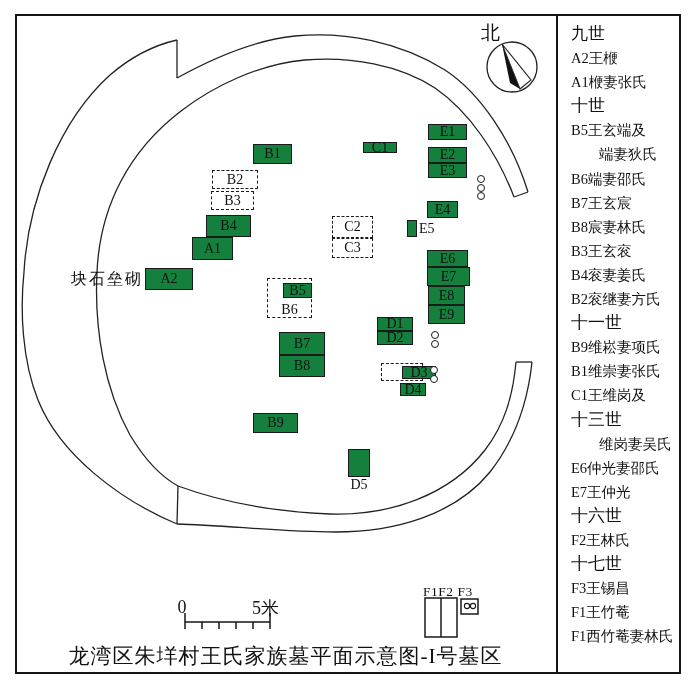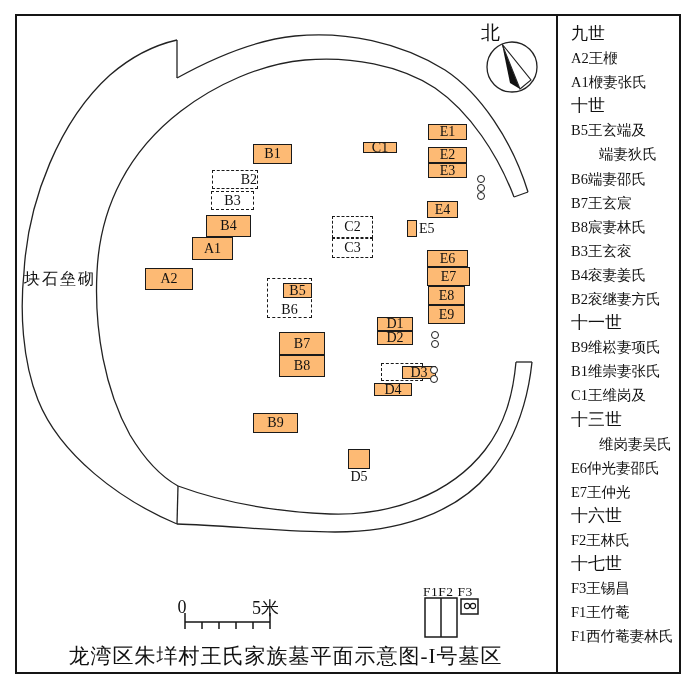--- a/index.html
+++ b/index.html
@@ -1,29 +1,29 @@
 <!DOCTYPE html>
 <html><head>
 <meta charset="utf-8">
 <style>
   html,body{margin:0;padding:0;background:#fff;}
   .stage{position:relative;width:700px;height:700px;background:#fff;overflow:hidden;
          font-family:"Liberation Serif","DejaVu Serif",serif;color:#111;}
   .frame{position:absolute;left:15px;top:14px;width:666px;height:660px;border:2px solid #151515;box-sizing:border-box;}
   .divider{position:absolute;left:556px;top:14px;width:1.5px;height:660px;background:#151515;}
   svg{position:absolute;left:0;top:0;overflow:visible;}
-  .wall-label{position:absolute;left:24px;top:269px;font-size:16px;letter-spacing:2px;white-space:nowrap;}
+  .wall-label{position:absolute;left:24px;top:269px;font-size:16px;letter-spacing:2px;white-space:nowrap;padding-left:47px;}
   .north-label{position:absolute;left:481px;top:20px;font-size:19px;}
   .map-title{position:absolute;left:15px;top:642px;width:541px;text-align:center;
              font-size:21px;letter-spacing:1px;white-space:nowrap;}
   .scale-zero{position:absolute;left:172px;top:597px;width:20px;text-align:center;font-size:18px;}
   .scale-five{position:absolute;left:252px;top:596px;font-size:18px;}
   .fgroup-label{position:absolute;left:423px;top:584px;font-size:13.5px;letter-spacing:.5px;white-space:nowrap;}
   
-  .tomb{position:absolute;box-sizing:border-box;border:1.5px solid #1a1a1a;background:#fdba74;
+  .tomb{position:absolute;box-sizing:border-box;border:1.5px solid #1a1a1a;background:#15803d;
         display:flex;align-items:center;justify-content:center;}
   .tomb.dashed{border-style:dashed;background:transparent;}
   .tlabel{font-size:14px;line-height:1;white-space:nowrap;}
   .lp-below .tlabel{position:absolute;top:calc(100% + 2px);left:50%;transform:translateX(-50%);}
   .lp-right .tlabel{position:absolute;left:calc(100% + 3px);top:50%;transform:translateY(-50%);}
   .lp-lower .tlabel{position:absolute;bottom:0px;left:50%;transform:translateX(-50%);}
   .circ{position:absolute;width:8px;height:8px;border:1.3px solid #1a1a1a;border-radius:50%;
         background:#fff;box-sizing:border-box;}
   
   .legend{position:absolute;left:558px;top:22px;width:122px;}
@@ -59,21 +59,21 @@
     <polygon points="502,44 531,80 520,89" fill="#fff" stroke="#222" stroke-width="1.1"></polygon>
   </svg>
   <div class="north-label">北</div>
 
   <div class="wall-label">块石垒砌</div>
 
   <div>
       <div class="tomb solid" style="left: 253px; top: 144px; width: 39px; height: 20px;">
         <span class="tlabel">B1</span>
       </div>
-      <div class="tomb dashed" style="left: 212px; top: 170px; width: 46px; height: 19px; justify-content: flex-end;">
+      <div class="tomb dashed" style="left: 212px; top: 170px; width: 46px; height: 19px;">
         <span class="tlabel">B2</span>
       </div>
       <div class="tomb dashed" style="left: 211px; top: 191px; width: 43px; height: 19px;">
         <span class="tlabel">B3</span>
       </div>
       <div class="tomb solid" style="left: 206px; top: 215px; width: 45px; height: 22px;">
         <span class="tlabel">B4</span>
       </div>
       <div class="tomb solid" style="left: 192px; top: 237px; width: 41px; height: 23px;">
         <span class="tlabel">A1</span>
@@ -135,24 +135,24 @@
       <div class="tomb solid" style="left: 377px; top: 317px; width: 36px; height: 14px;">
         <span class="tlabel">D1</span>
       </div>
       <div class="tomb solid" style="left: 377px; top: 331px; width: 36px; height: 14px;">
         <span class="tlabel">D2</span>
       </div>
       <div class="tomb dashed" style="left: 381px; top: 363px; width: 42px; height: 18px;"></div>
       <div class="tomb solid" style="left: 382px; top: 366px; width: 34px; height: 13px; margin-left: 20px;">
         <span class="tlabel">D3</span>
       </div>
-      <div class="tomb solid" style="left: 374px; top: 383px; width: 38px; height: 13px;">
+      <div class="tomb solid" style="left: 400px; top: 383px; width: 26px; height: 13px;">
         <span class="tlabel">D4</span>
       </div>
-      <div class="tomb solid lp-below" style="left: 348px; top: 449px; width: 22px; height: 20px;">
+      <div class="tomb solid lp-below" style="left: 348px; top: 449px; width: 22px; height: 28px;">
         <span class="tlabel">D5</span>
       </div>
       <div class="circ" style="left: 477px; top: 175px;"></div>
       <div class="circ" style="left: 477px; top: 184px;"></div>
       <div class="circ" style="left: 477px; top: 192px;"></div>
       <div class="circ" style="left: 431px; top: 331px;"></div>
       <div class="circ" style="left: 431px; top: 340px;"></div>
       <div class="circ" style="left: 430px; top: 366px;"></div>
       <div class="circ" style="left: 430px; top: 375px;"></div>
     </div>

